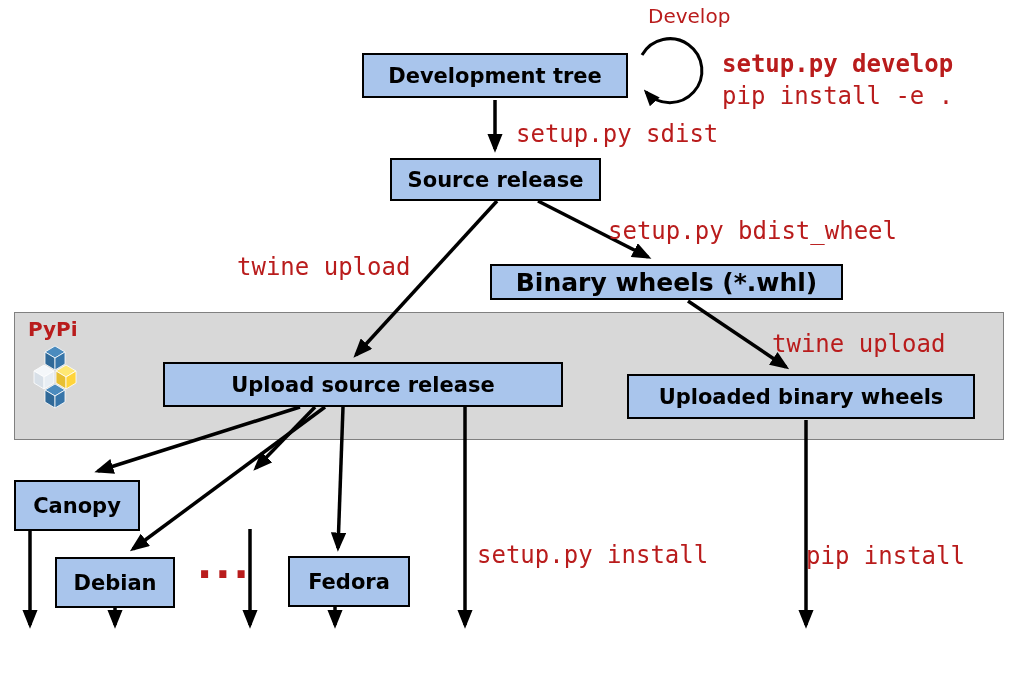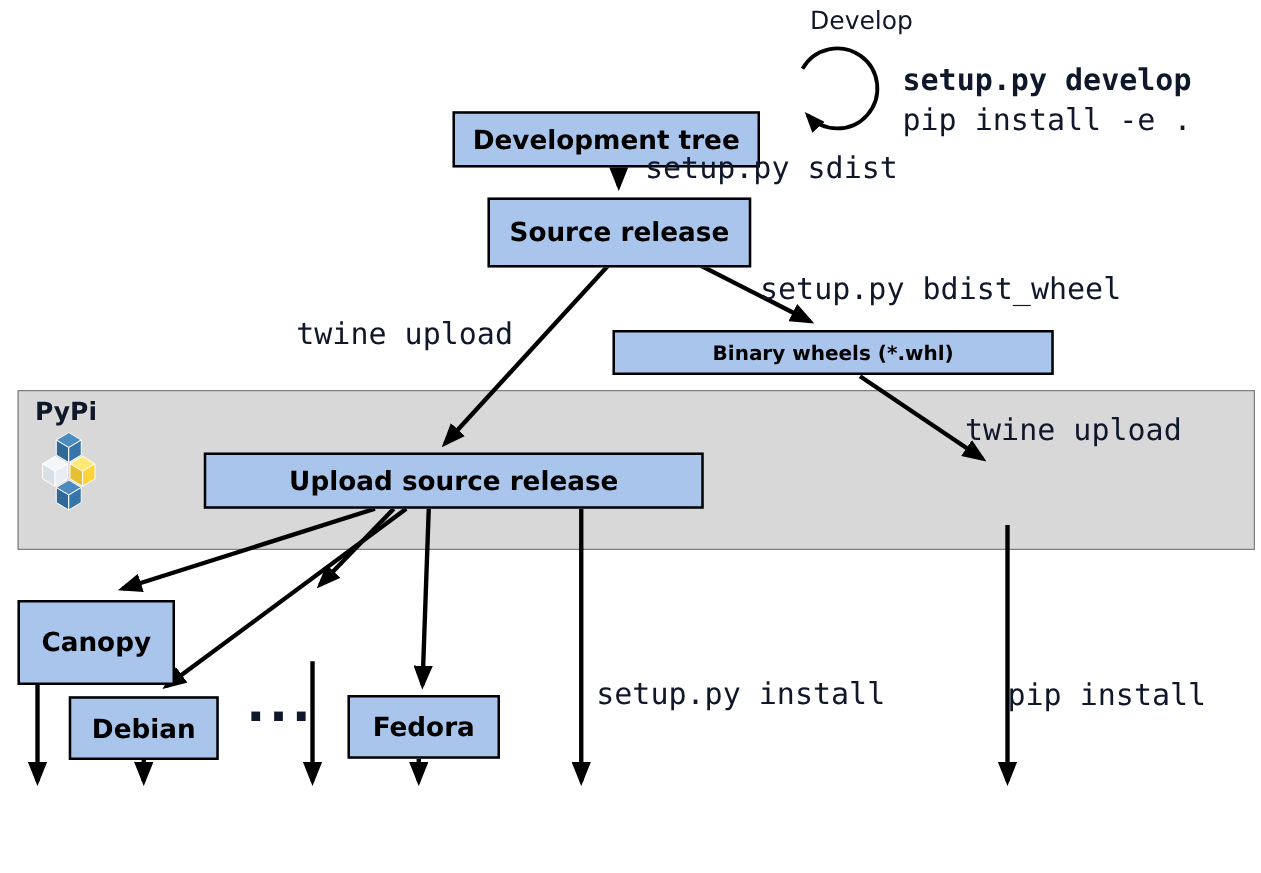--- a/index.html
+++ b/index.html
@@ -32,21 +32,21 @@
     align-items: center;
     justify-content: center;
     font-weight: bold;
     font-size: 21px;
     color: #000;
     z-index: 2;
     text-align: center;
     white-space: nowrap;
   }
 
-  .lbl { position: absolute; z-index: 3; color: #0f172a; white-space: nowrap; }
+  .lbl { position: absolute; z-index: 3; color: #b91c1c; white-space: nowrap; }
   .mono { font-family: "DejaVu Sans Mono", monospace; font-size: 24px; }
   .sans { font-family: "DejaVu Sans", sans-serif; font-size: 20px; }
   .bold { font-weight: bold; }
   .ellipsis { font-size: 40px; font-weight: bold; letter-spacing: 3px; }
 
   .logo { position: absolute; z-index: 3; }
 </style>
 </head>
 <body>
 
@@ -78,35 +78,36 @@
     <path class="arrow-path" d="M 465 407 L 465 625" marker-end="url(#arrowhead)"></path>
 
     <path class="arrow-path" d="M 806 420 L 806 625" marker-end="url(#arrowhead)"></path>
 
     <path class="arrow-path" d="M 30 531 L 30 625" marker-end="url(#arrowhead)"></path>
     <path class="arrow-path" d="M 115 608 L 115 625" marker-end="url(#arrowhead)"></path>
     <path class="arrow-path" d="M 250 529 L 250 625" marker-end="url(#arrowhead)"></path>
     <path class="arrow-path" d="M 335 607 L 335 625" marker-end="url(#arrowhead)"></path>
   </svg>
 
-  <div class="node" style="left:362px; top:53px; width:246px; height:45px;margin-top:36px;">Development tree</div>
+  <div class="node" style="left:362px; top:53px; width:266px; height:45px;">Development tree</div>
 
-  <div class="node" style="left:390px; top:158px; width:211px; height:56px;">Source release</div>
+  <div class="node" style="left:390px; top:158px; width:211px; height:43px;">Source release</div>
 
-  <div class="node" style="left:490px; top:264px; width:353px; height:36px; font-size:16px;">Binary wheels (*.whl)</div>
+  <div class="node" style="left:490px; top:264px; width:353px; height:36px; font-size:25px;">Binary wheels (*.whl)</div>
 
   <div class="node" style="left:163px; top:362px; width:400px; height:45px;">Upload source release</div>
 
+  <div class="node" style="left:627px; top:374px; width:348px; height:45px;">Uploaded binary wheels</div>
 
-  <div class="node" style="left:14px; top:480px; width:126px; height:68px;">Canopy</div>
+  <div class="node" style="left:14px; top:480px; width:126px; height:51px;">Canopy</div>
 
 
   <div class="node" style="left:55px; top:557px; width:120px; height:51px;">Debian</div>
 
-  <div class="node" style="left:278px; top:556px; width:122px; height:51px;">Fedora</div>
+  <div class="node" style="left:288px; top:556px; width:122px; height:51px;">Fedora</div>
 
 
   <div class="lbl ellipsis" style="left:197px; top:541px;">...</div>
 
   <div class="lbl sans" style="left:648px; top:4px;">Develop</div>
 
   <div class="lbl mono" style="left:722px; top:50px;font-weight:bold;">setup.py develop</div>
   <div class="lbl mono" style="left:722px; top:82px;">pip install -e .</div>
 
   <div class="lbl mono" style="left:516px; top:120px;">setup.py sdist</div>

